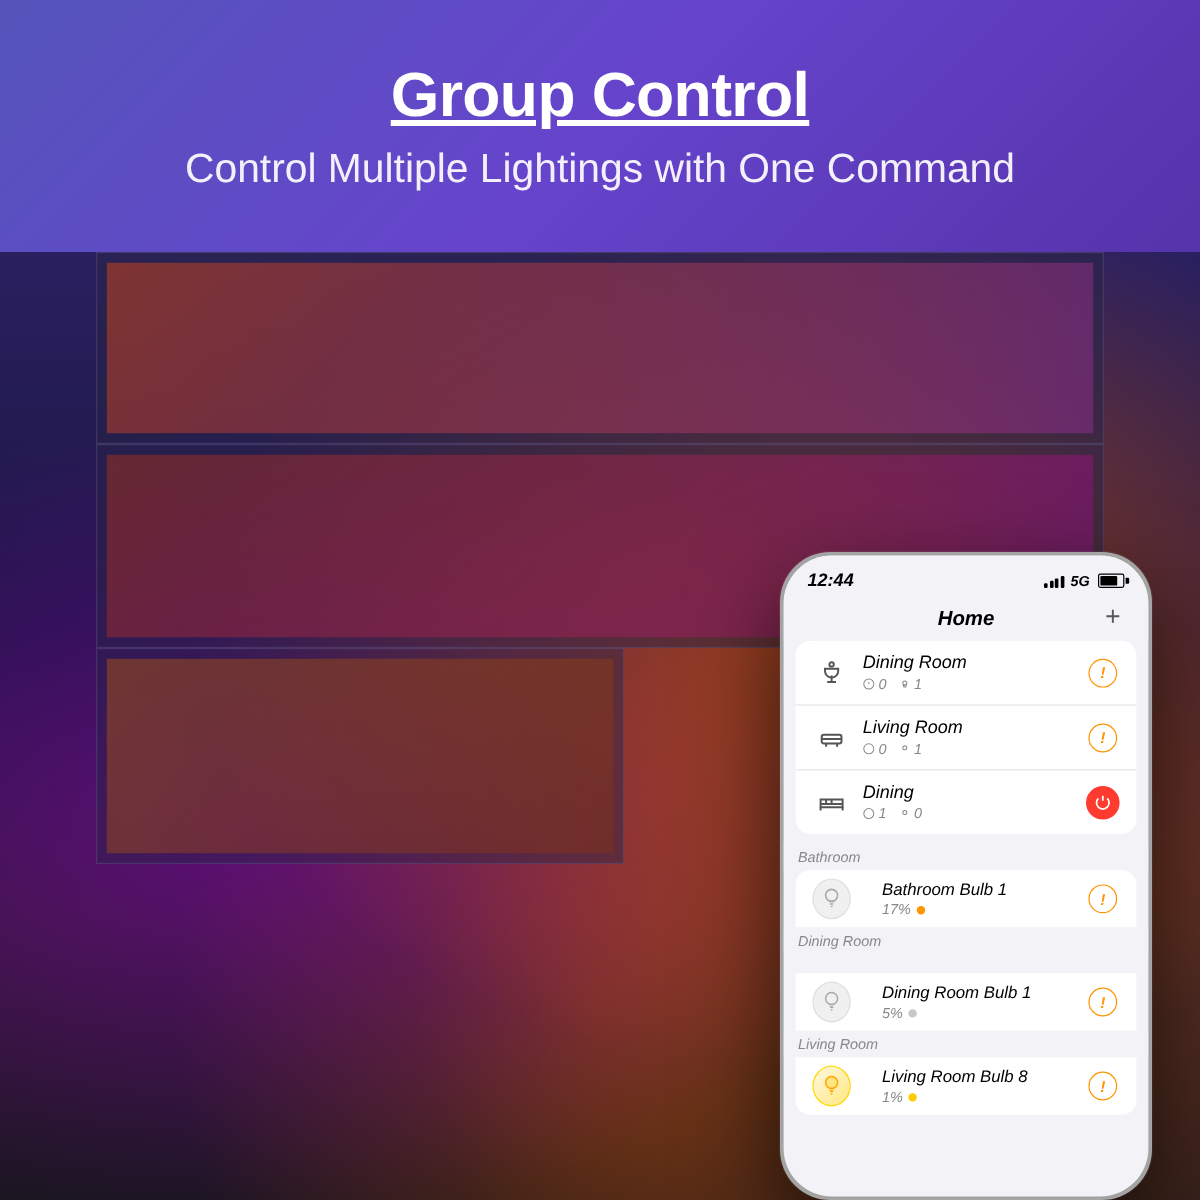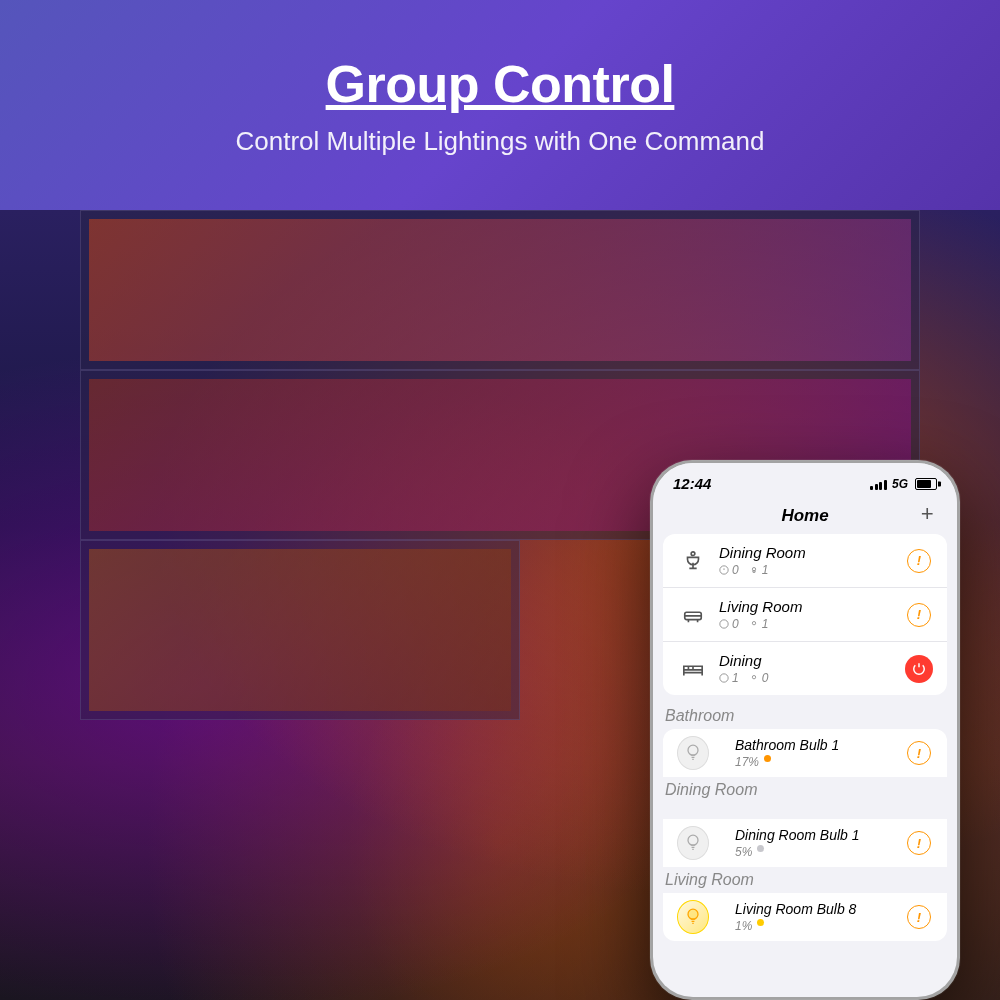--- a/index.html
+++ b/index.html
@@ -36,21 +36,21 @@
     .main-title {
       font-size: 52px;
       font-weight: 800;
       color: #ffffff;
       letter-spacing: -0.5px;
       margin-bottom: 12px;
       text-decoration: underline;
     }
 
     .sub-title {
-      font-size: 26px;
+      font-size: 34px;
       font-weight: 400;
       color: rgba(255,255,255,0.92);
     }
 
     
     .bg-image {
       position: absolute;
       top: 210px;
       left: 0;
       right: 0;
@@ -325,21 +325,21 @@
       color: #fff;
       display: flex;
       align-items: center;
       justify-content: center;
       font-size: 13px;
     }
 
     
     .section-header {
       padding: 4px 12px 4px;
-      font-size: 16px;
+      font-size: 12px;
       font-weight: 400;
       color: #888;
       background: #f2f2f7;
     }
 
     
     .device-list {
       background: #fff;
       margin: 0 10px 0;
       border-radius: 12px;
@@ -374,21 +374,21 @@
 
     .device-name {
       font-size: 14px;
       font-weight: 500;
       color: #000;
       margin-bottom: 2px;
     }
 
     .device-status {
       display: flex;
-      align-items: flex-start;
+      align-items: center;
       gap: 5px;
       font-size: 12px;
       color: #888;
     }
 
     .status-dot-yellow {
       width: 7px;
       height: 7px;
       border-radius: 50%;
       background: #ffcc00;

